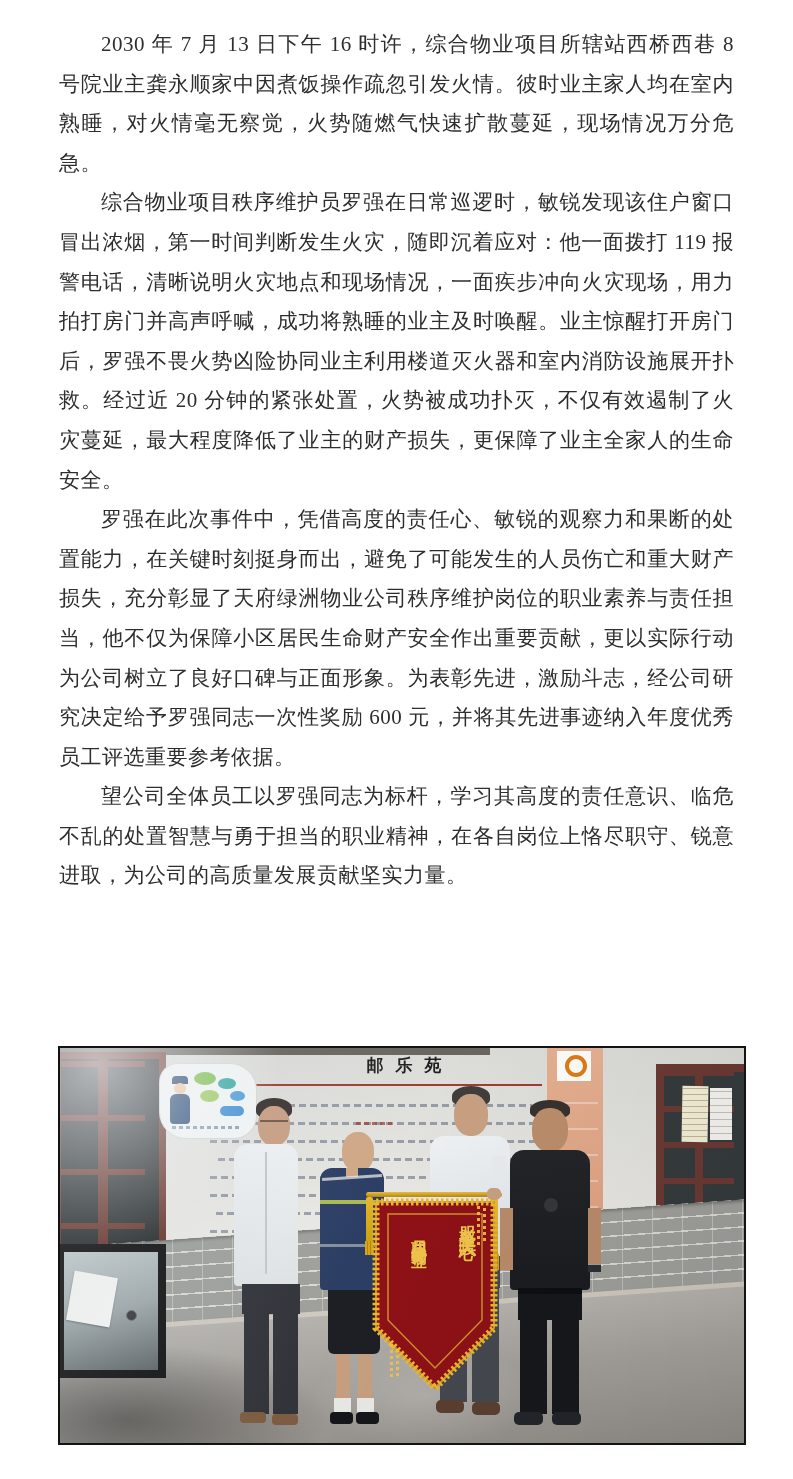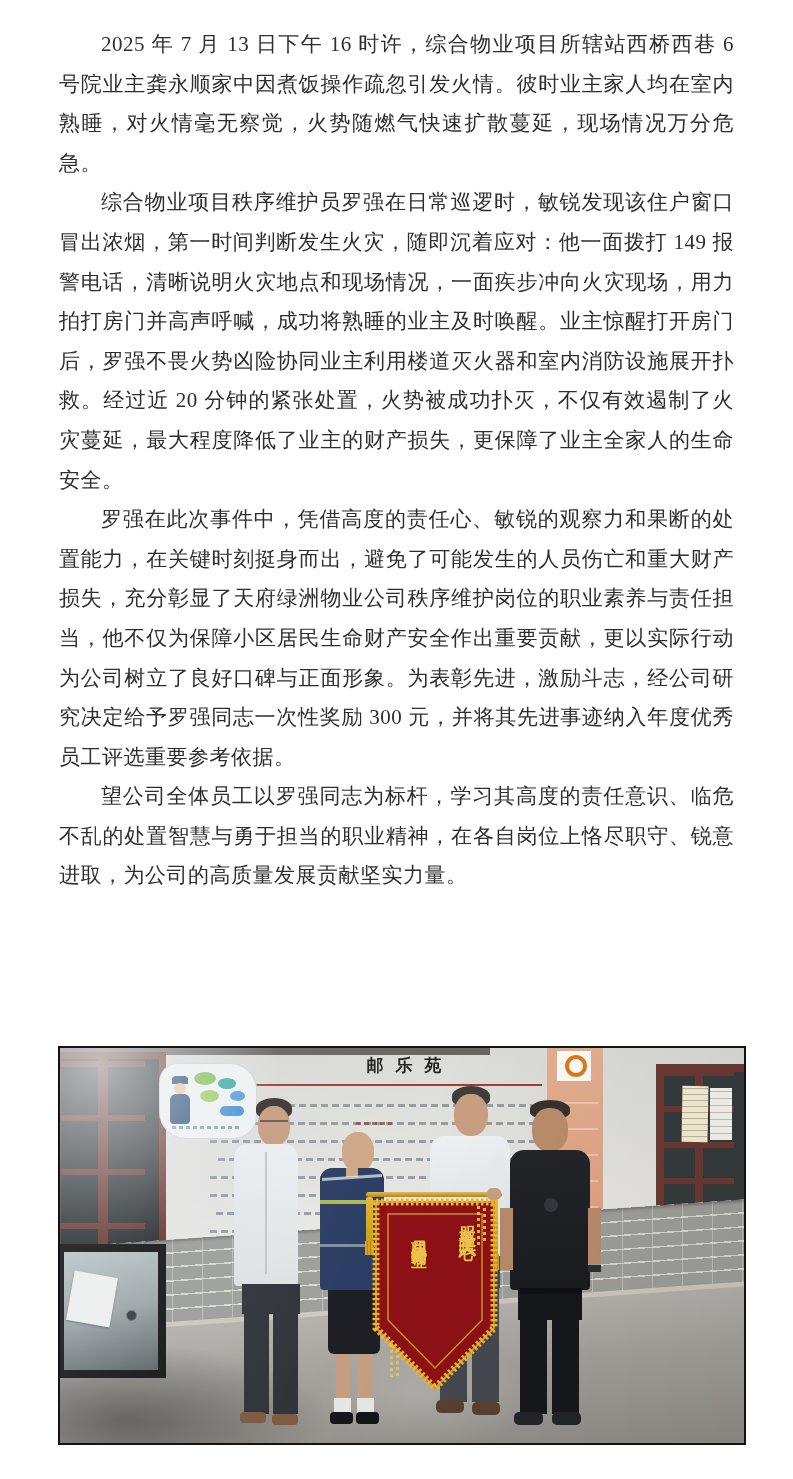--- a/index.html
+++ b/index.html
@@ -17,23 +17,23 @@
   .vtext{writing-mode:vertical-rl;text-orientation:upright;font-weight:bold;
          color:#f0c34c;text-shadow:0 0 1px rgba(70,10,0,.7);
          font-family:"Liberation Serif","DejaVu Serif",serif;}
   .goldmark{background:repeating-linear-gradient(0deg,rgba(240,195,76,.9) 0 3px,transparent 3px 6px);width:3px;}
   .wtitle{font-size:17px;font-weight:bold;letter-spacing:12px;color:#1f1f1f;text-align:center;}
 </style>
 </head>
 <body>
 
 <div class="doc-text">
-  <p class="para">2025 年 7 月 13 日下午 16 时许，综合物业项目所辖站西桥西巷 6 号院业主龚永顺家中因煮饭操作疏忽引发火情。彼时业主家人均在室内熟睡，对火情毫无察觉，火势随燃气快速扩散蔓延，现场情况万分危急。</p>
-  <p class="para">综合物业项目秩序维护员罗强在日常巡逻时，敏锐发现该住户窗口冒出浓烟，第一时间判断发生火灾，随即沉着应对：他一面拨打 149 报警电话，清晰说明火灾地点和现场情况，一面疾步冲向火灾现场，用力拍打房门并高声呼喊，成功将熟睡的业主及时唤醒。业主惊醒打开房门后，罗强不畏火势凶险协同业主利用楼道灭火器和室内消防设施展开扑救。经过近 20 分钟的紧张处置，火势被成功扑灭，不仅有效遏制了火灾蔓延，最大程度降低了业主的财产损失，更保障了业主全家人的生命安全。</p>
-  <p class="para">罗强在此次事件中，凭借高度的责任心、敏锐的观察力和果断的处置能力，在关键时刻挺身而出，避免了可能发生的人员伤亡和重大财产损失，充分彰显了天府绿洲物业公司秩序维护岗位的职业素养与责任担当，他不仅为保障小区居民生命财产安全作出重要贡献，更以实际行动为公司树立了良好口碑与正面形象。为表彰先进，激励斗志，经公司研究决定给予罗强同志一次性奖励 300 元，并将其先进事迹纳入年度优秀员工评选重要参考依据。</p>
+  <p class="para">2030 年 7 月 13 日下午 16 时许，综合物业项目所辖站西桥西巷 8 号院业主龚永顺家中因煮饭操作疏忽引发火情。彼时业主家人均在室内熟睡，对火情毫无察觉，火势随燃气快速扩散蔓延，现场情况万分危急。</p>
+  <p class="para">综合物业项目秩序维护员罗强在日常巡逻时，敏锐发现该住户窗口冒出浓烟，第一时间判断发生火灾，随即沉着应对：他一面拨打 119 报警电话，清晰说明火灾地点和现场情况，一面疾步冲向火灾现场，用力拍打房门并高声呼喊，成功将熟睡的业主及时唤醒。业主惊醒打开房门后，罗强不畏火势凶险协同业主利用楼道灭火器和室内消防设施展开扑救。经过近 20 分钟的紧张处置，火势被成功扑灭，不仅有效遏制了火灾蔓延，最大程度降低了业主的财产损失，更保障了业主全家人的生命安全。</p>
+  <p class="para">罗强在此次事件中，凭借高度的责任心、敏锐的观察力和果断的处置能力，在关键时刻挺身而出，避免了可能发生的人员伤亡和重大财产损失，充分彰显了天府绿洲物业公司秩序维护岗位的职业素养与责任担当，他不仅为保障小区居民生命财产安全作出重要贡献，更以实际行动为公司树立了良好口碑与正面形象。为表彰先进，激励斗志，经公司研究决定给予罗强同志一次性奖励 600 元，并将其先进事迹纳入年度优秀员工评选重要参考依据。</p>
   <p class="para">望公司全体员工以罗强同志为标杆，学习其高度的责任意识、临危不乱的处置智慧与勇于担当的职业精神，在各自岗位上恪尽职守、锐意进取，为公司的高质量发展贡献坚实力量。</p>
 </div>
 
 <div class="photo-scene">
 
   <div class="a" style="left:0;top:0;width:430px;height:7px;background:#55504a;opacity:.85;"></div>
 
   <div class="a" style="left:-6px;top:4px;width:98px;height:232px;border:7px solid #6d3a31;background:#2d3132;">
     <div class="a" style="left:0;top:0;width:84px;height:218px;
                 background-image:linear-gradient(90deg,transparent 0 37px,#6d3a31 37px 47px,transparent 47px),

